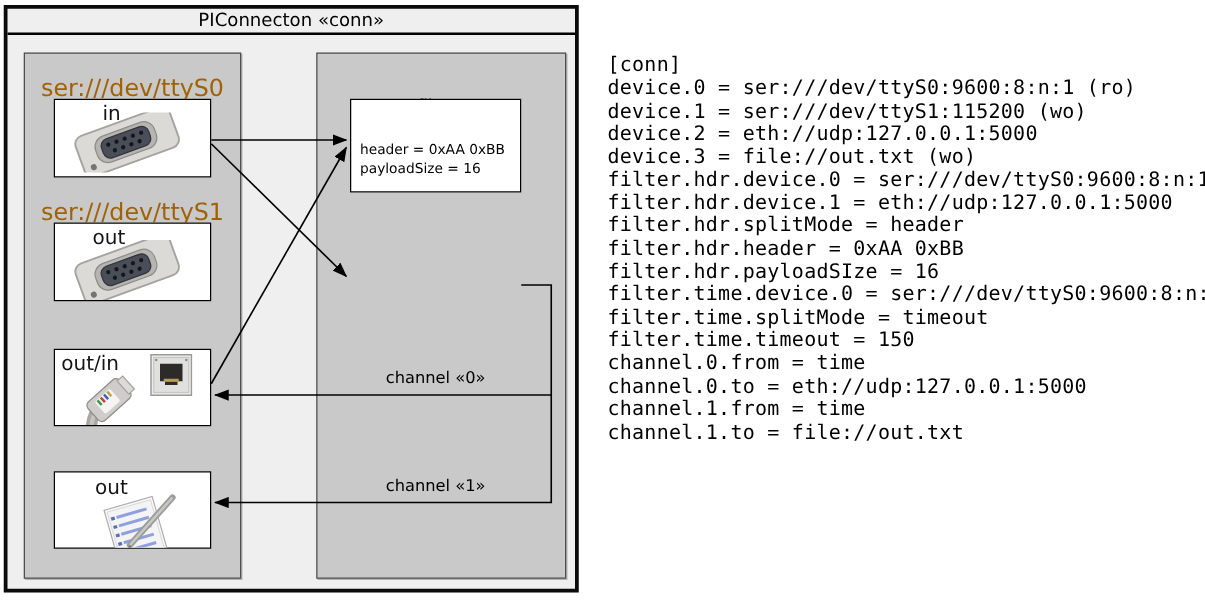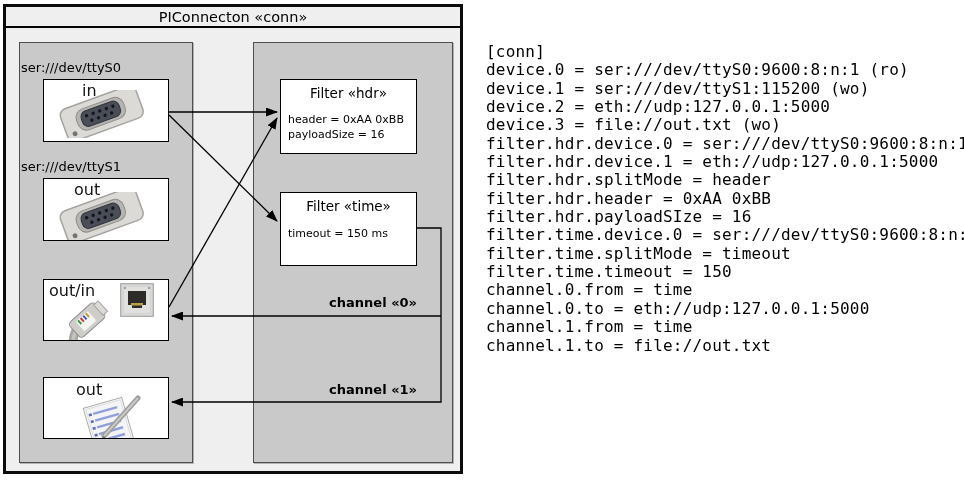--- a/index.html
+++ b/index.html
@@ -14,35 +14,35 @@
                border-bottom: 2px solid #000; text-align: center; font-size: 14.5px;
                line-height: 20px; color: #000; }
 
   .panel { position: absolute; background: #c9c9c9; border: 1px solid #4e4e4e;
            box-shadow: 1px 1px 0 rgba(0,0,0,0.25); }
   .left-panel  { left: 19px;  top: 42px; width: 174px; height: 421px; }
   .right-panel { left: 253px; top: 42px; width: 200px; height: 421px; }
   .filters-label { position: absolute; left: 253px; top: 45px; width: 200px;
                    text-align: center; font-size: 13.5px; color: #000; margin-top: 32px; }
 
-  .dev-label { position: absolute; left: 21px; width: 170px; 
-               font-size: 13px; color: #000000; white-space: nowrap; }
+  .dev-label { position: absolute; left: 21px; width: 170px; text-align: center;
+               font-size: 19px; color: #a16207; white-space: nowrap; }
   .dev-box { position: absolute; left: 43px; width: 126px; background: #fff;
              border: 1.5px solid #000; overflow: hidden; }
   .dir { position: absolute; font-size: 16px; color: #141414; }
   .dev-icon { position: absolute; }
 
   .filter-box { position: absolute; left: 280px; width: 137px; background: #fff;
                 border: 1.5px solid #000; }
   .filter-title { position: absolute; top: 5px; left: 0; width: 100%;
                   text-align: center; font-size: 13.5px; color: #000; }
   .filter-line { position: absolute; left: 7px; font-size: 11px; color: #000; white-space: nowrap; }
 
-  .channel-label { position: absolute; left: 280px; width: 137px; text-align: right;
-                   font-size: 13px; color: #000; font-weight: bold; }
+  .channel-label { position: absolute; left: 280px; width: 137px; text-align: center;
+                   font-size: 13px; color: #000; }
 
   .arrows { position: absolute; left: 0; top: 0; }
 
   
   .config-heading { position: absolute; left: 486px; top: 7px; font-size: 13.5px;
                     font-weight: bold; letter-spacing: 0.3px; color: #000;
                     font-family: "DejaVu Sans", "Liberation Sans", sans-serif; }
   .cfg-lines { position: absolute; left: 486px; top: 43px;
                font-family: "DejaVu Sans Mono", "Liberation Mono", monospace;
                font-size: 16px; letter-spacing: 0.2px; color: #000; }
@@ -155,29 +155,24 @@
       </g>
       <g>
         <path d="M70 6 L36 44" stroke="#9c9c9a" stroke-width="5" stroke-linecap="round"></path>
         <path d="M70 6 L36 44" stroke="#c8c8c6" stroke-width="2"></path>
         <path d="M36 44 L29 53 L38.5 49 z" fill="#6b6b69"></path>
       </g>
     </svg>
   </div>
 
   <div class="filter-box" style="top:79px;height:75px">
-    <div class="filter-title">Filter «hdr»</div>
     <div class="filter-line" style="top:33px">header = 0xAA 0xBB</div>
     <div class="filter-line" style="top:48px">payloadSize = 16</div>
   </div>
 
-  <div class="filter-box" style="top:192px;height:74px">
-    <div class="filter-title">Filter «time»</div>
-    <div class="filter-line" style="top:34px">timeout = 150 ms</div>
-  </div>
 
   <div class="channel-label" style="top:295px">channel «0»</div>
   <div class="channel-label" style="top:382px">channel «1»</div>
 
   <svg class="arrows" width="470" height="484" viewBox="0 0 470 484">
     <defs>
       <marker id="ah" markerWidth="12" markerHeight="9" refX="11" refY="4.5" orient="auto" markerUnits="userSpaceOnUse">
         <path d="M0,0 L12,4.5 L0,9 z" fill="#000"></path>
       </marker>
     </defs>

